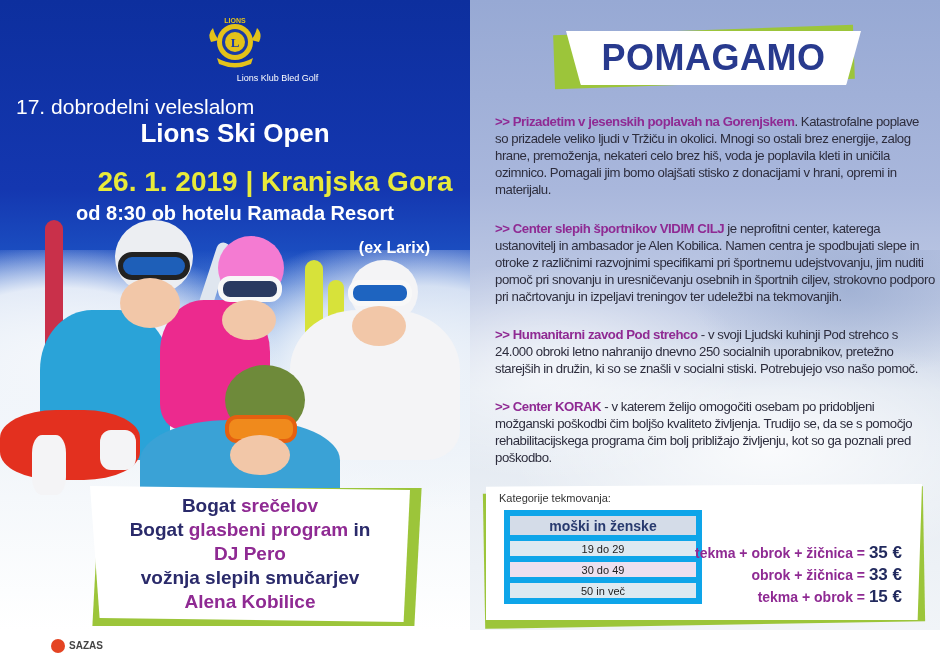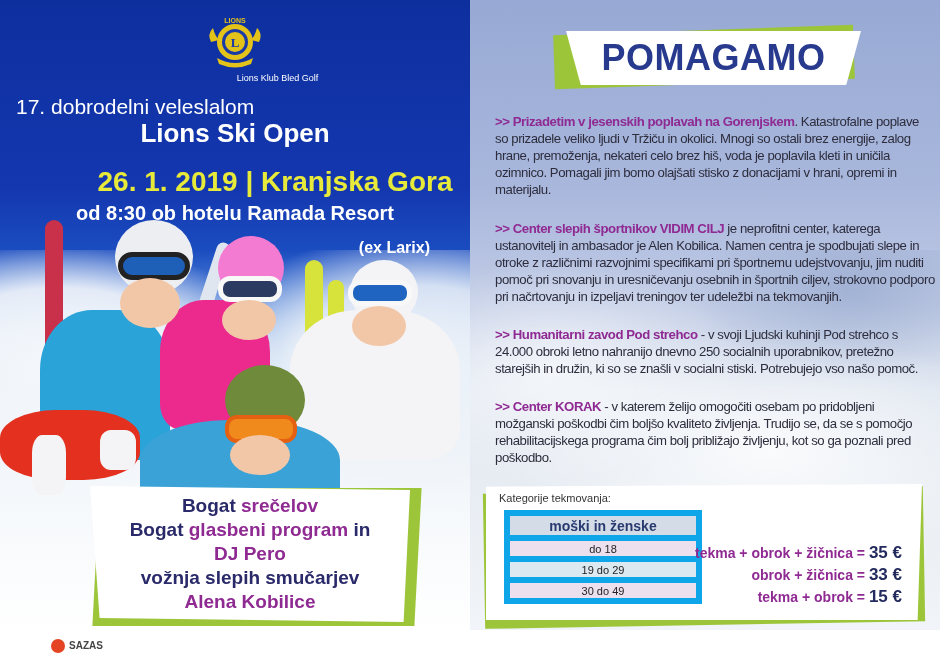--- a/index.html
+++ b/index.html
@@ -168,28 +168,28 @@
   <div class="cause c4"><span class="head">&gt;&gt; Center KORAK</span><span> - v katerem želijo omogočiti osebam po pridobljeni možganski poškodbi čim boljšo kvaliteto življenja. Trudijo se, da se s pomočjo rehabilitacijskega programa čim bolj približajo življenju, kot so ga poznali pred poškodbo.</span></div>
 
   <div class="cat-green"></div>
   <div class="cat-box">
     <div class="cat-label">Kategorije tekmovanja:</div>
     <table class="cat-table">
       <tbody>
           <tr>
             <th>moški in ženske</th>
           </tr>
-      <tr class="pink">
-            <td>do 18</td>
-          </tr>
       <tr class="blue">
             <td>19 do 29</td>
           </tr>
       <tr class="pink">
             <td>30 do 49</td>
+          </tr>
+      <tr class="blue">
+            <td>50 in več</td>
           </tr>
     </tbody>
       </table>
     <div class="prices">
       <div class="price-row"><span>tekma + obrok + žičnica = </span><span class="amt">35 €</span></div>
       <div class="price-row"><span>obrok + žičnica = </span><span class="amt">33 €</span></div>
       <div class="price-row"><span>tekma + obrok = </span><span class="amt">15 €</span></div>
     </div>
   </div>
 </div>

